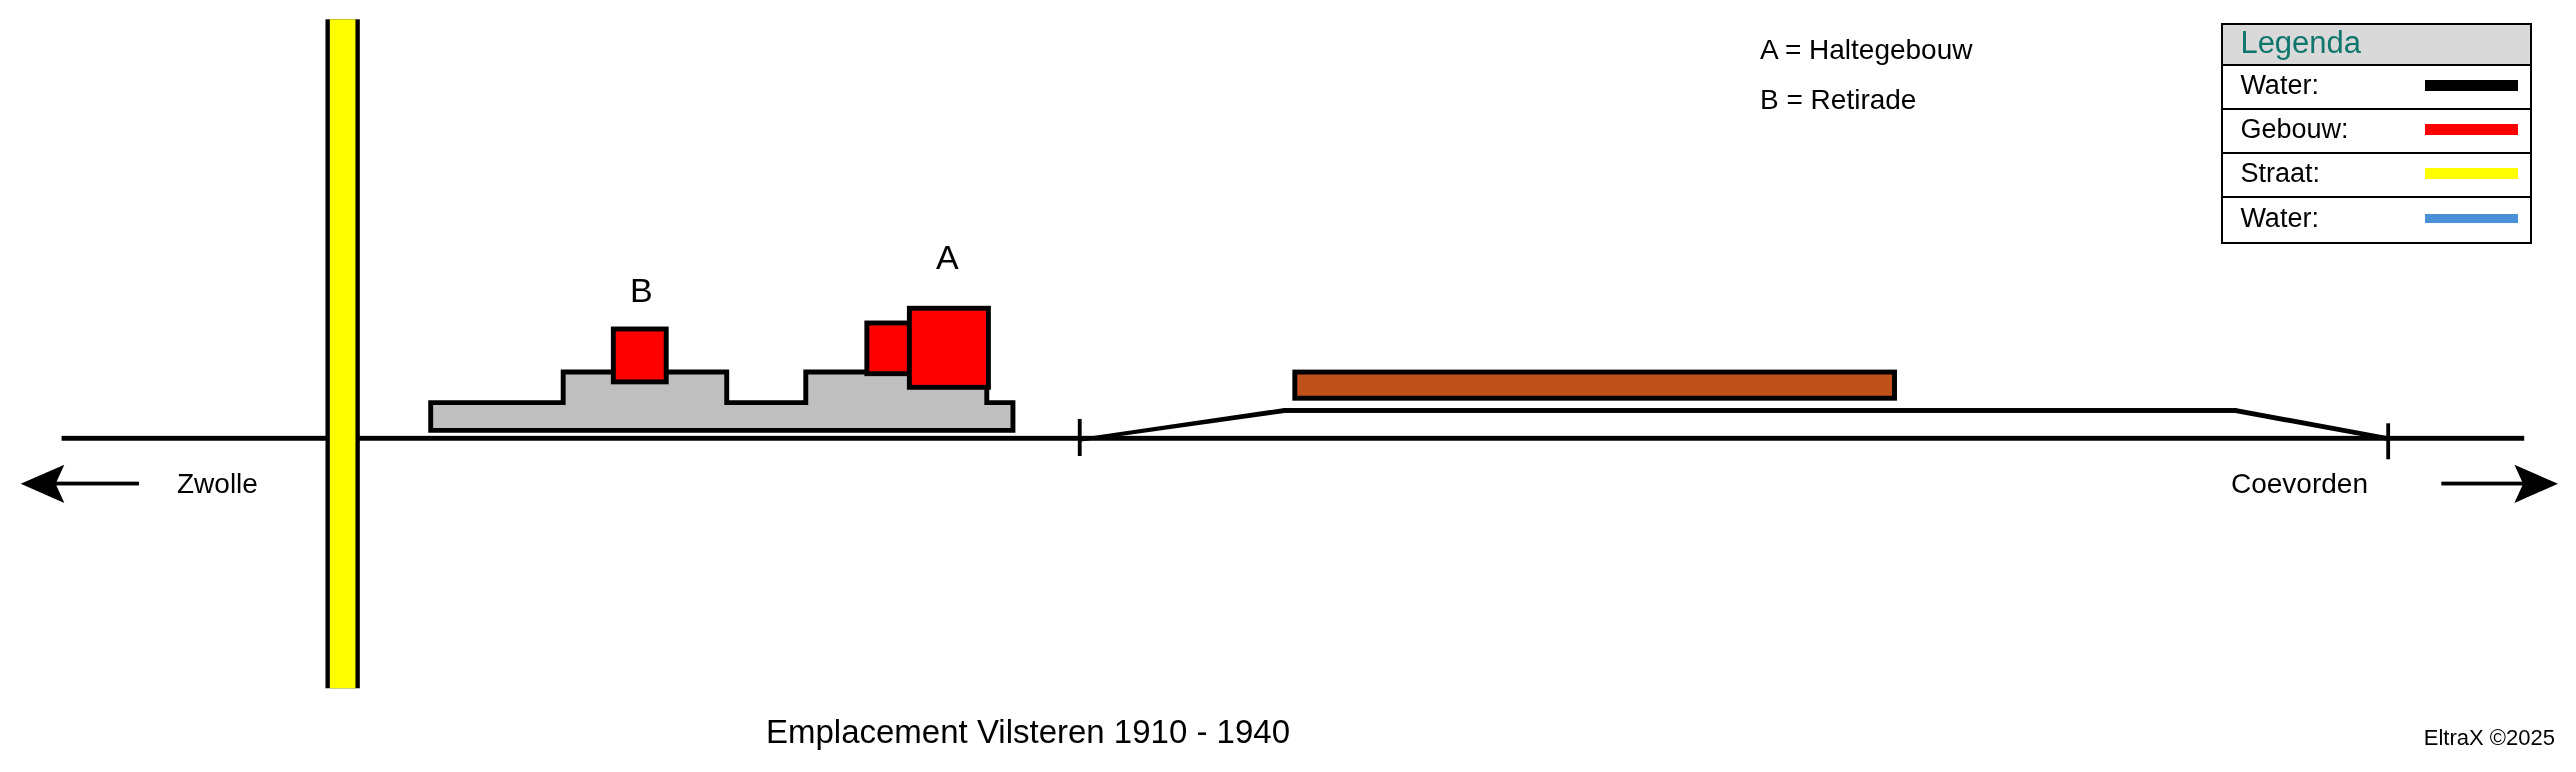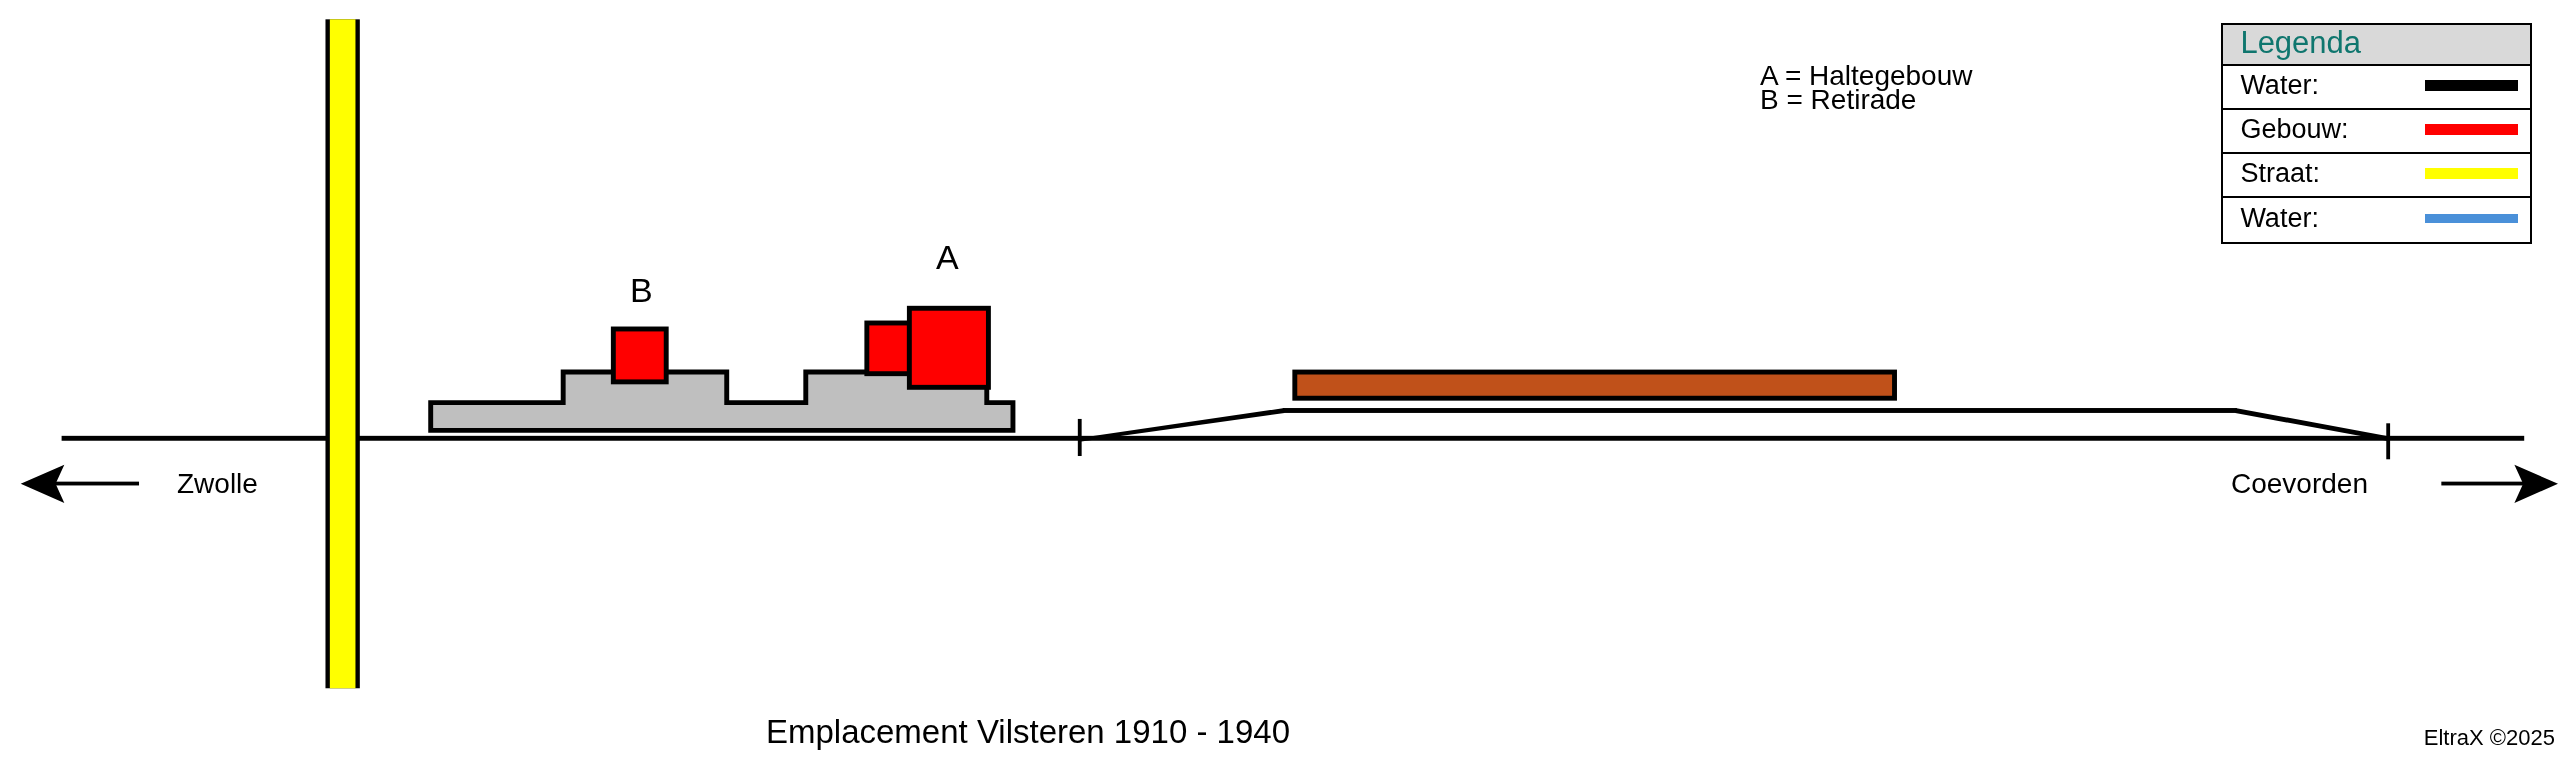--- a/index.html
+++ b/index.html
@@ -165,21 +165,21 @@
   </svg>
 
   <div class="town-label" style="left:177px; top:470px;">Zwolle</div>
 
   <div class="town-label" style="left:2231px; top:470px;">Coevorden</div>
 
   <div class="bldg-label" style="left:630px; top:273px;">B</div>
 
   <div class="bldg-label" style="left:936px; top:240px;">A</div>
 
-  <div class="legend-note" style="left:1760px; top:58px;">A = Haltegebouw</div>
+  <div class="legend-note" style="left:1760px; top:32px;">A = Haltegebouw</div>
   <div class="legend-note" style="left:1760px; top:82px;">B = Retirade</div>
 
   <div id="legend">
 
     <div class="legend-title">Legenda</div>
 
     <div class="legend-row">
       <span class="lg-label">Water:</span>
       <span class="lg-swatch" style="background:#000000;"></span>
     </div>

